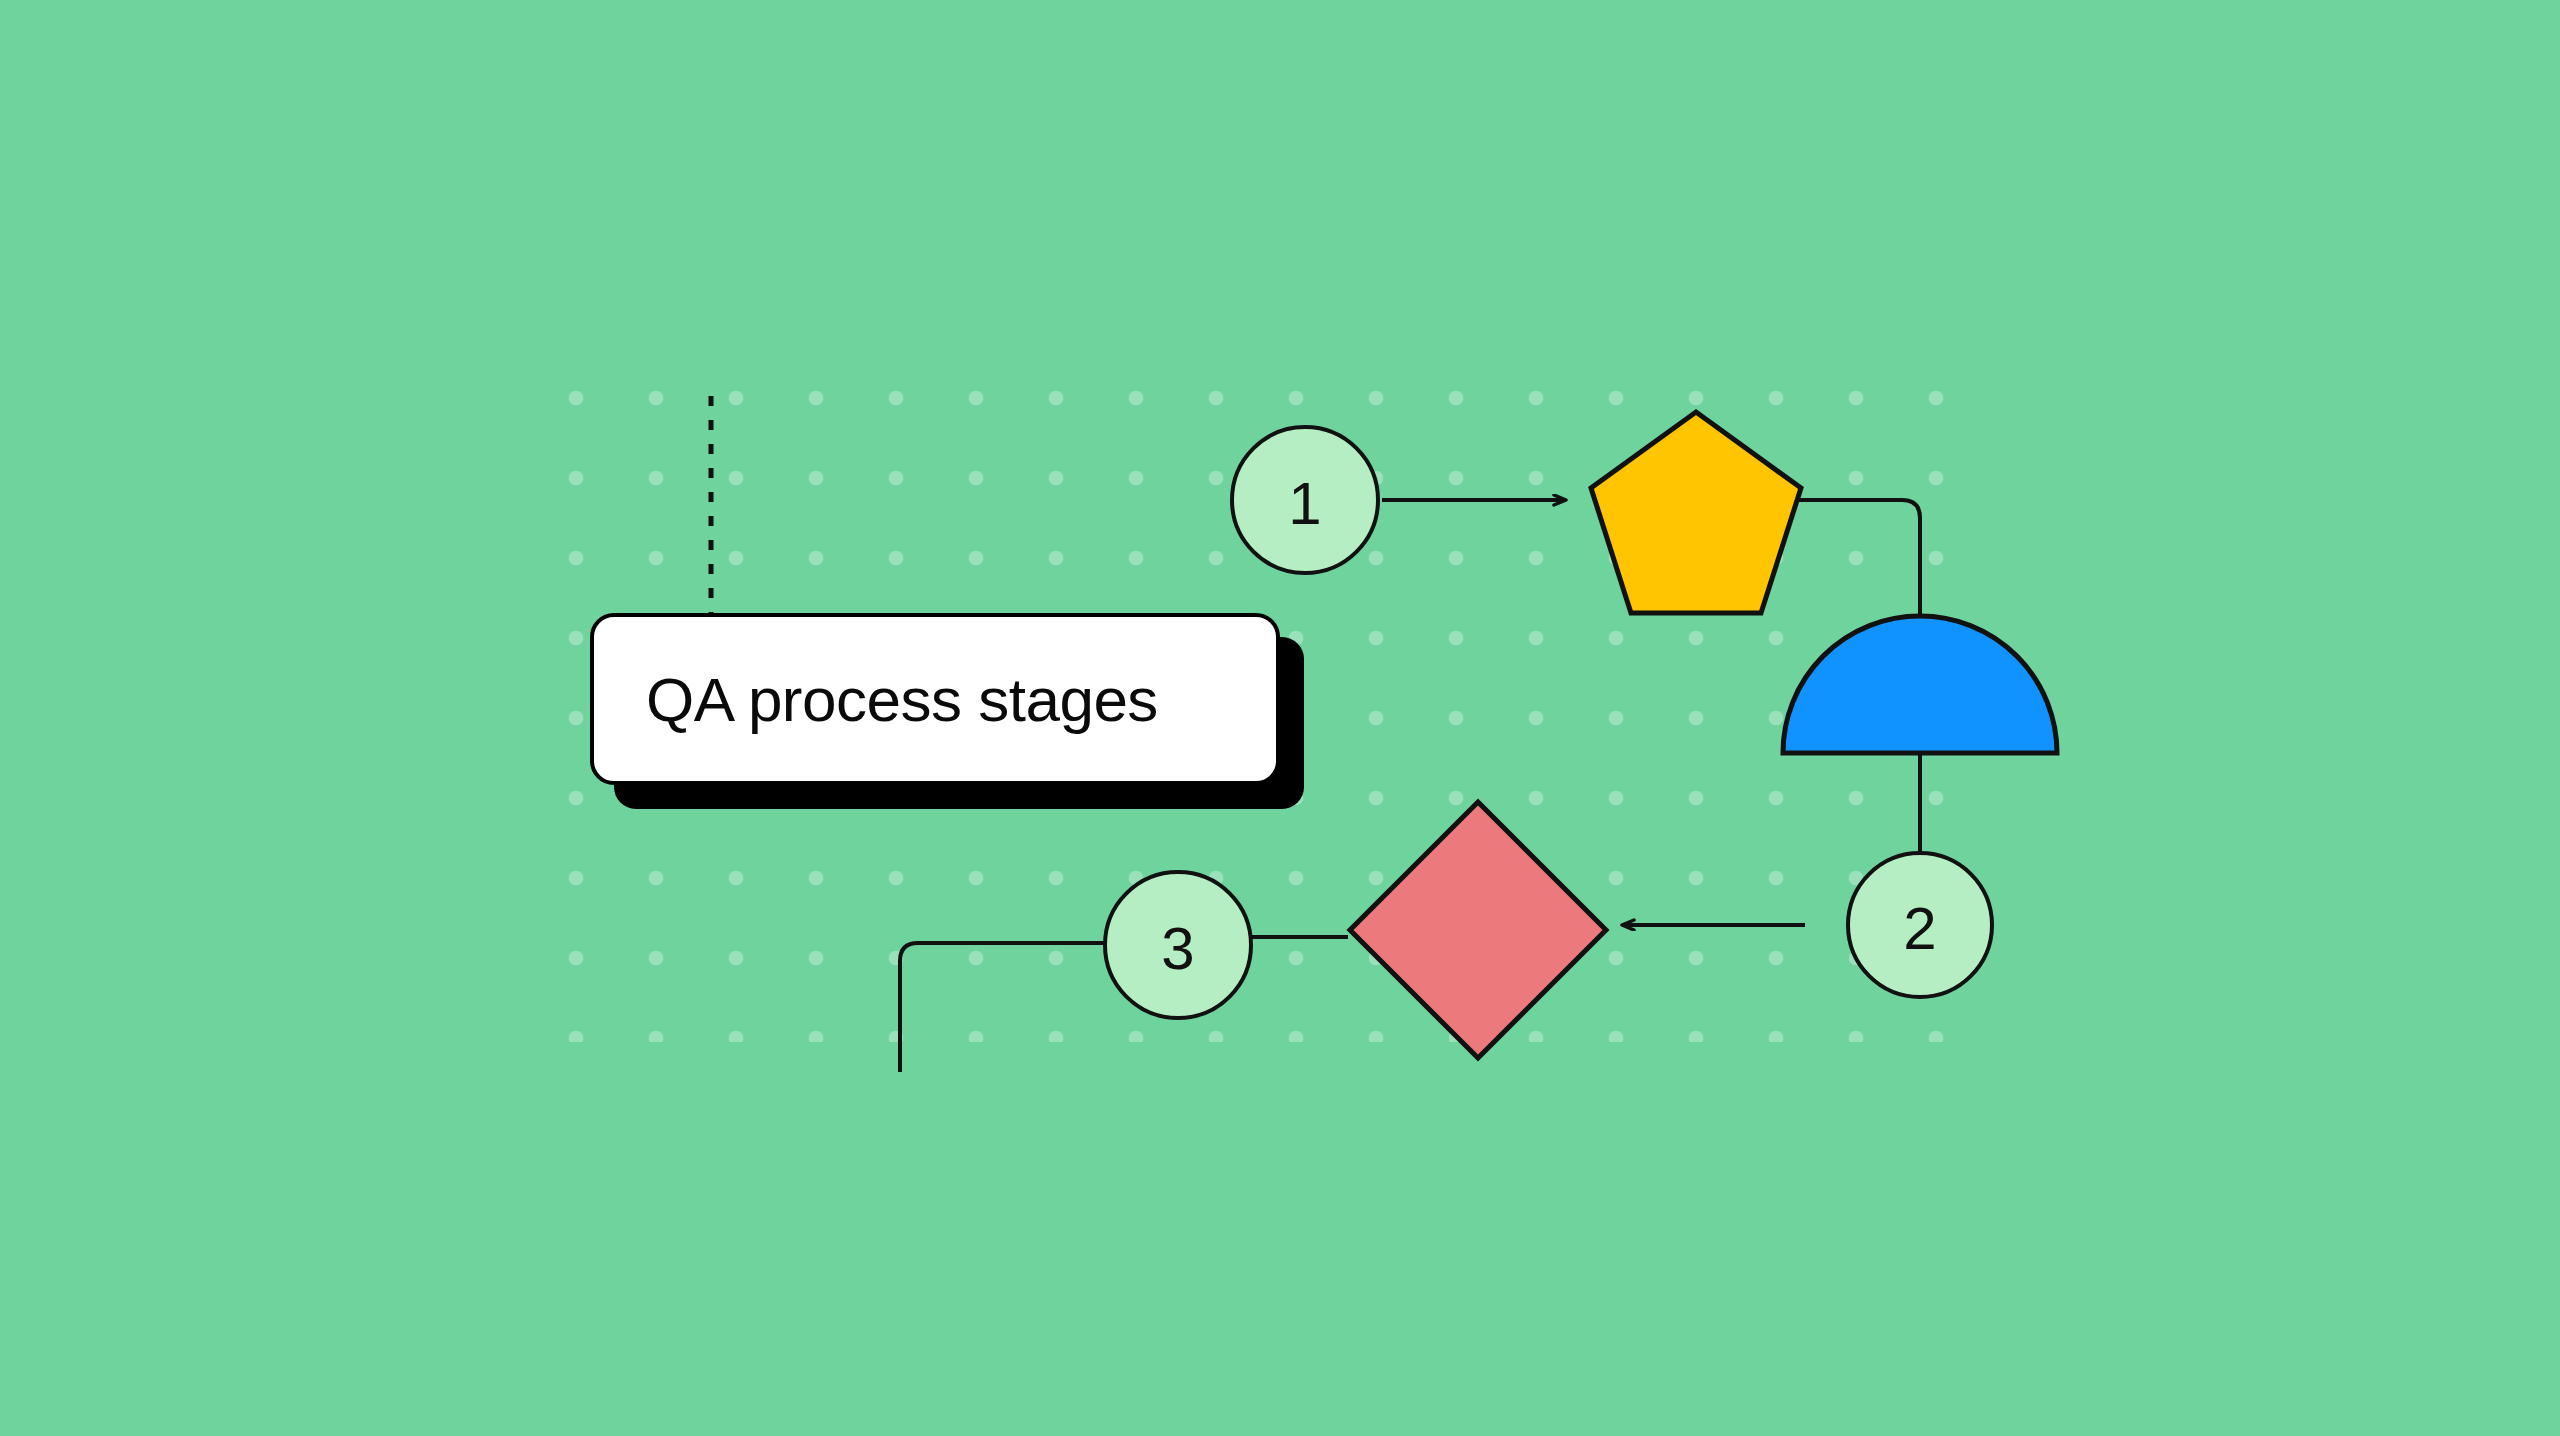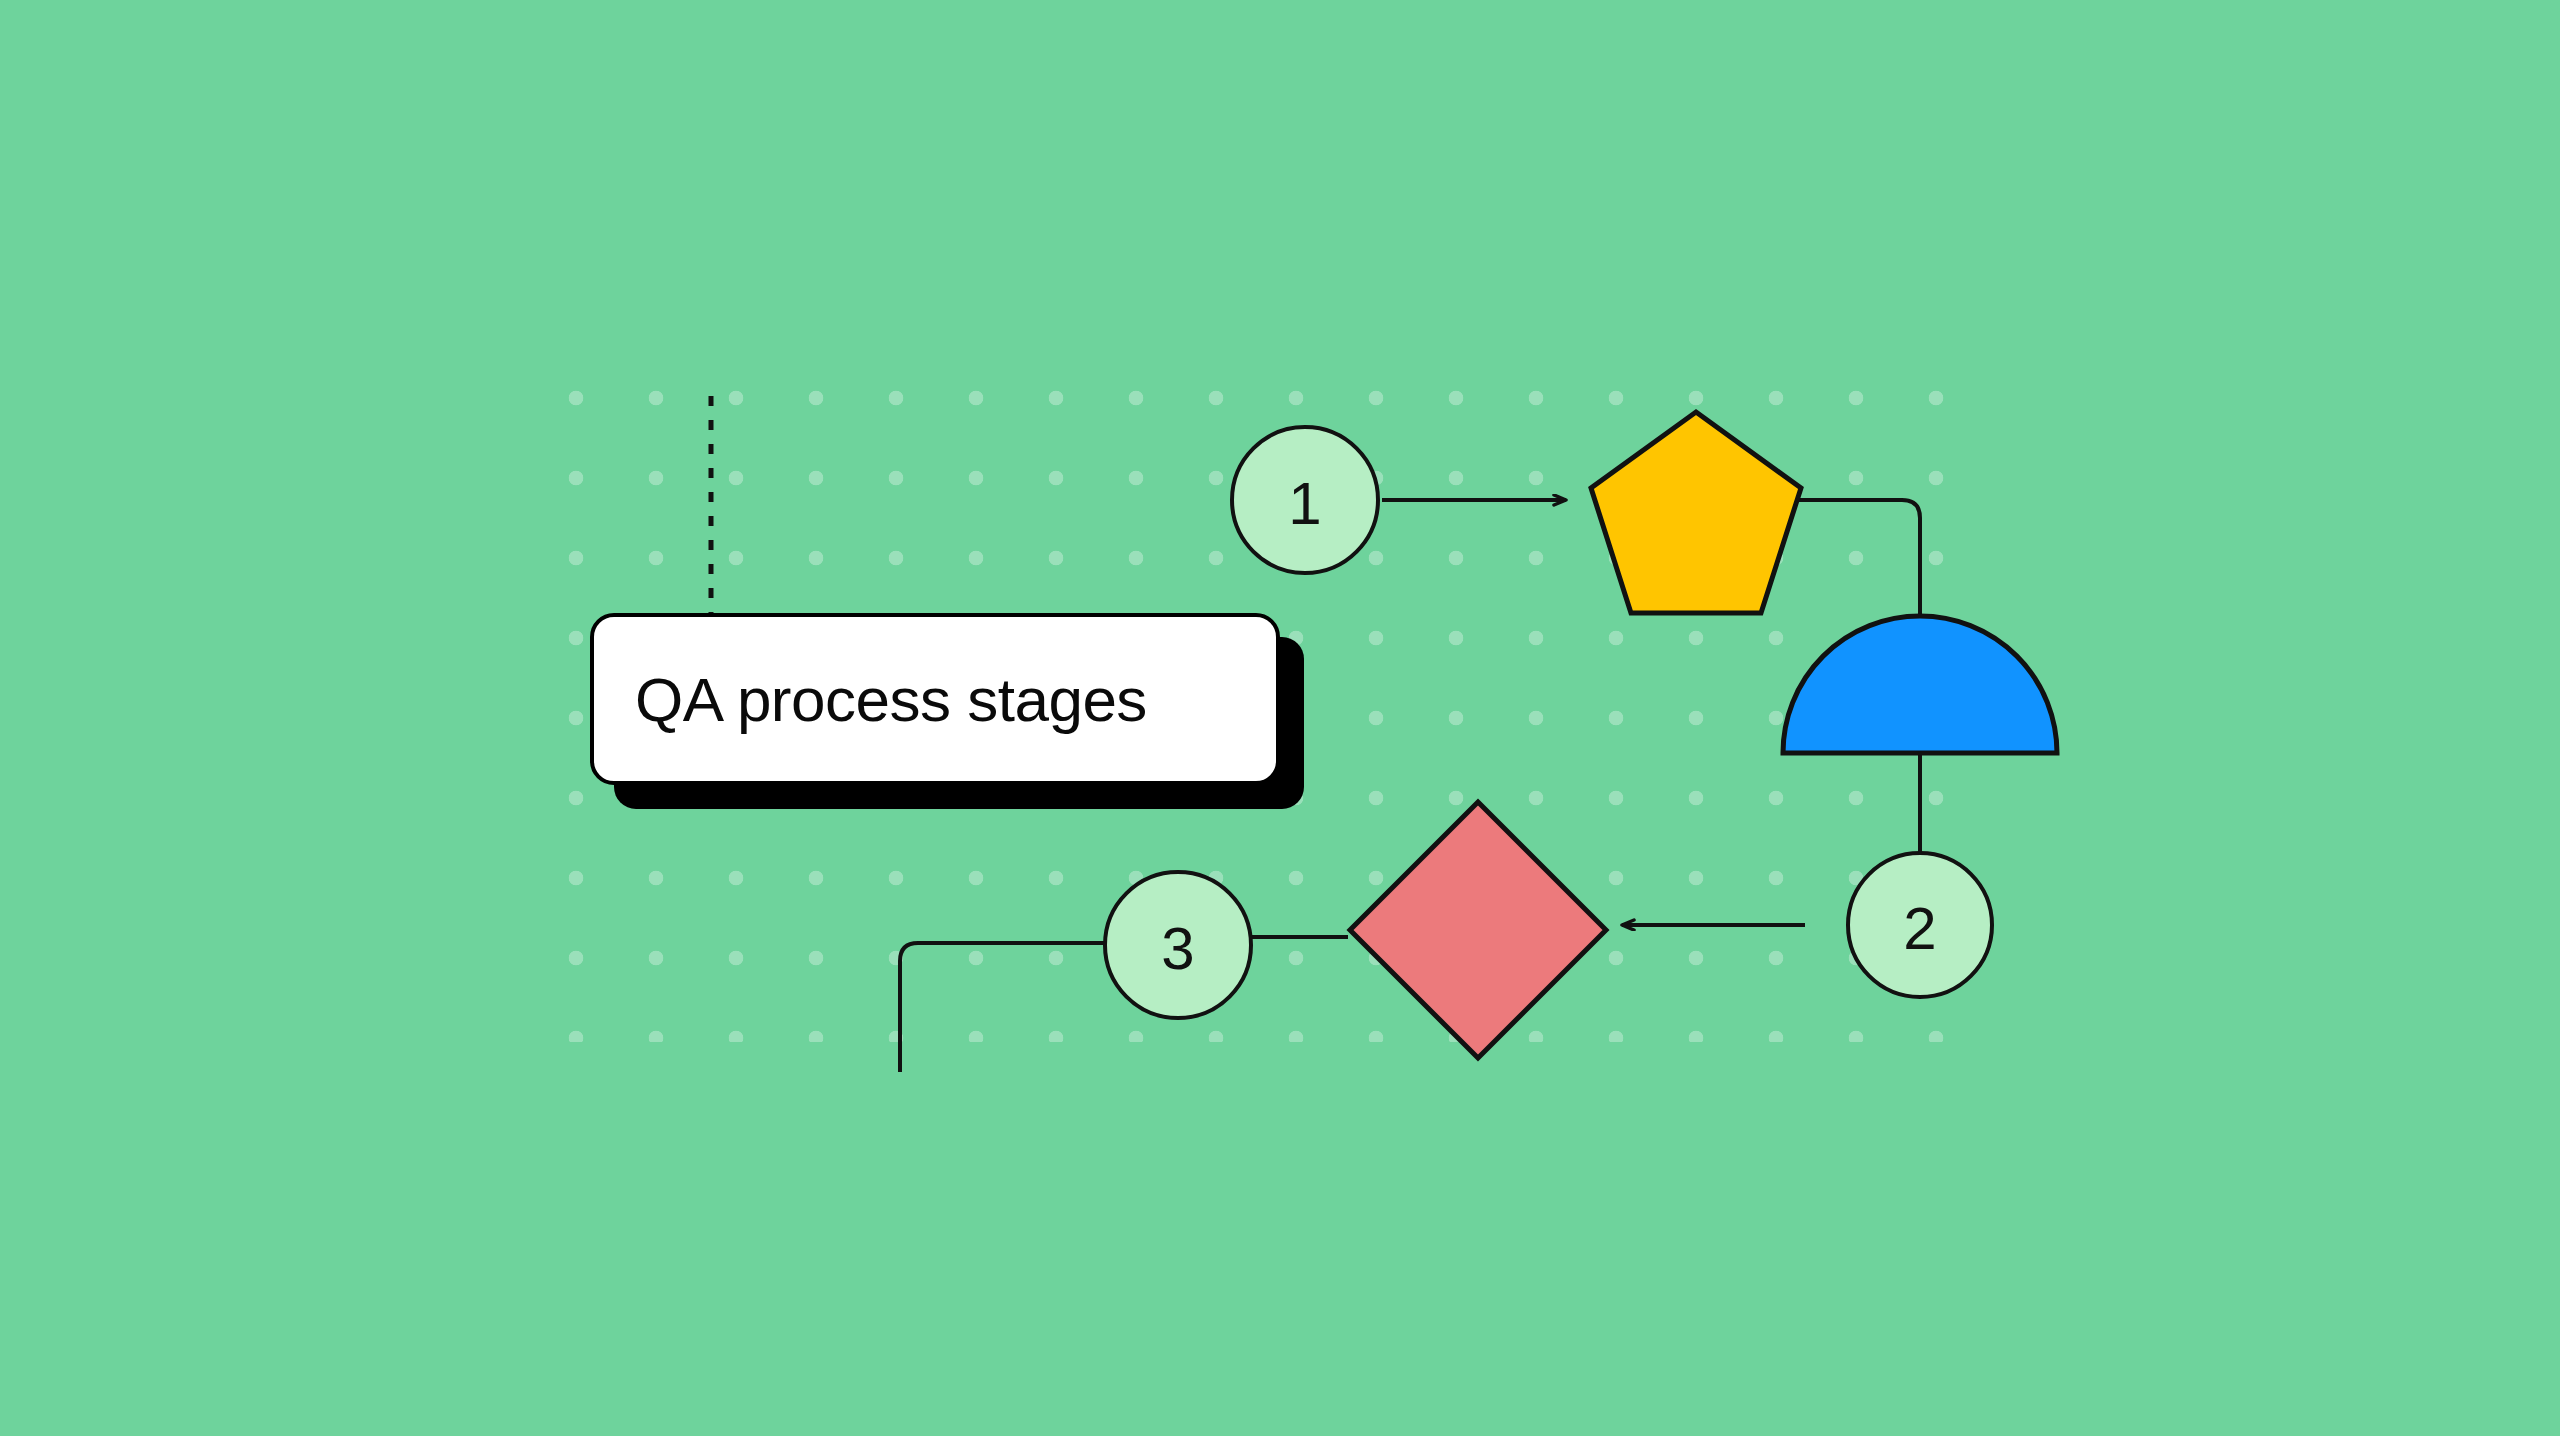--- a/index.html
+++ b/index.html
@@ -58,21 +58,21 @@
     box-sizing: border-box;
     display: flex;
     align-items: center;
     justify-content: flex-start;
   }
   .title-card-text {
     font-size: 62px;
     font-weight: 500;
     color: #0A0A0A;
     letter-spacing: -0.5px;
-    padding-left: 41px;
+    padding-left: 52px;
     white-space: nowrap;
   }
   .node-label {
     font-size: 60px;
     fill: #111111;
     font-family: "Liberation Sans", sans-serif;
     text-anchor: middle;
     dominant-baseline: central;
   }
 </style>

